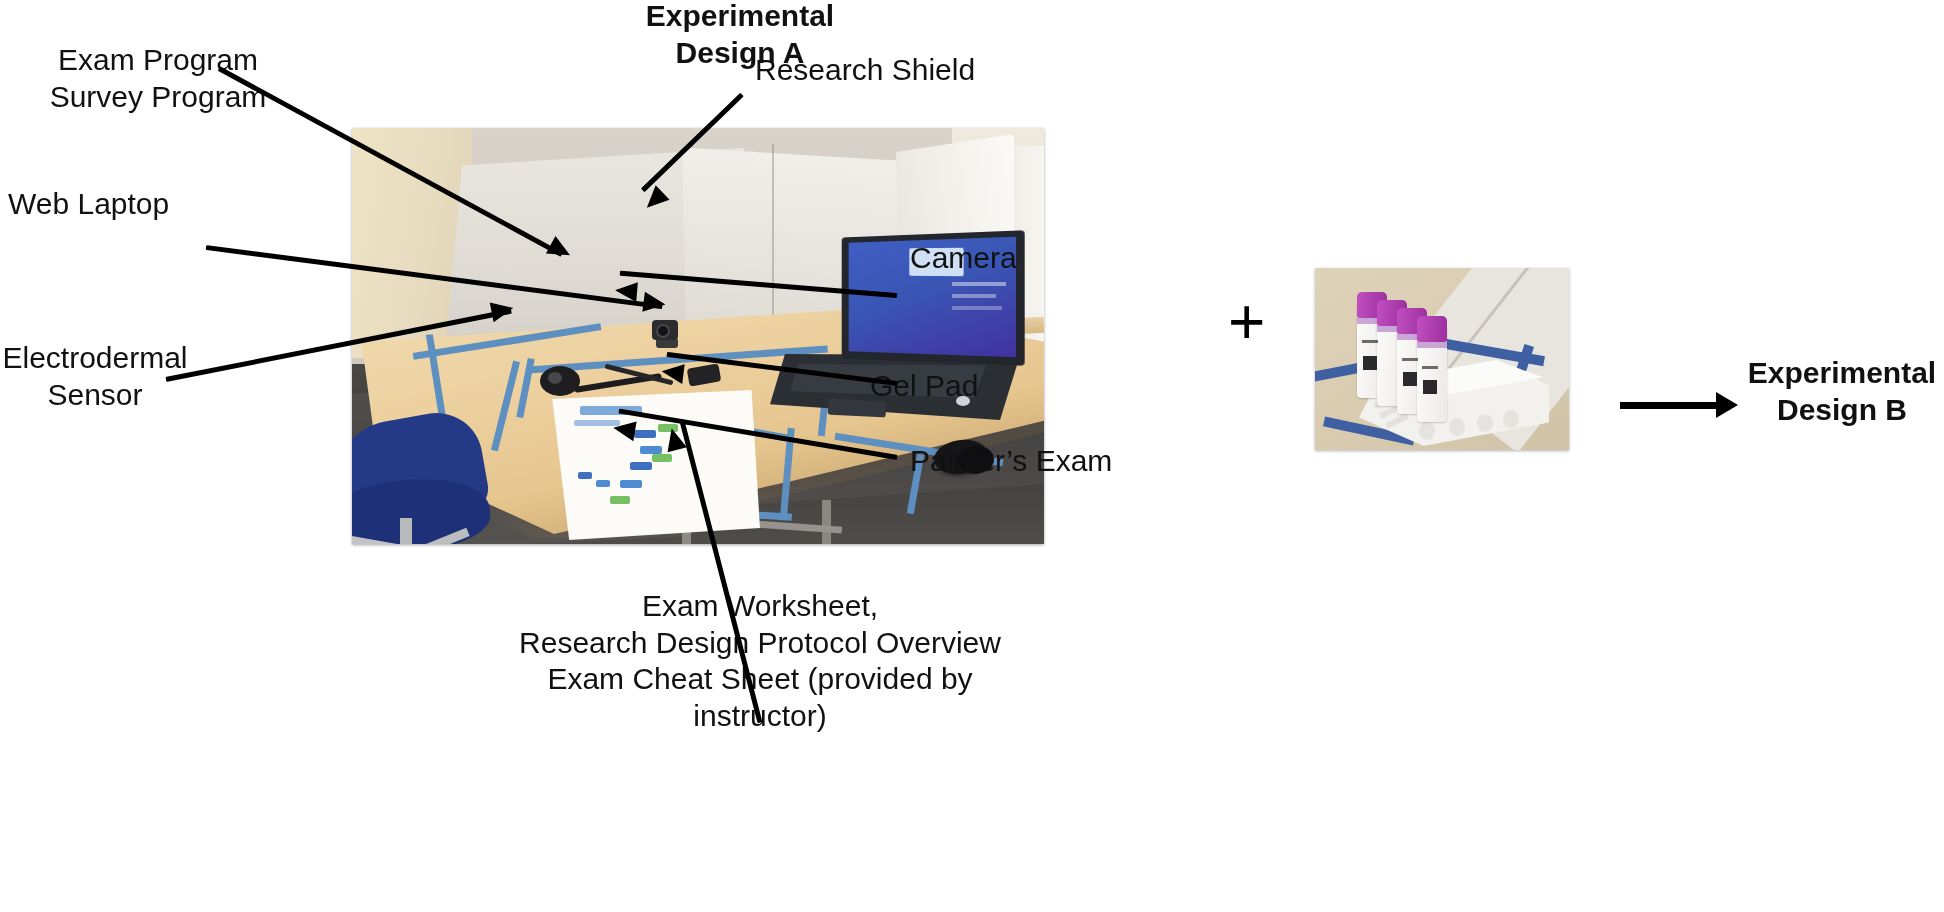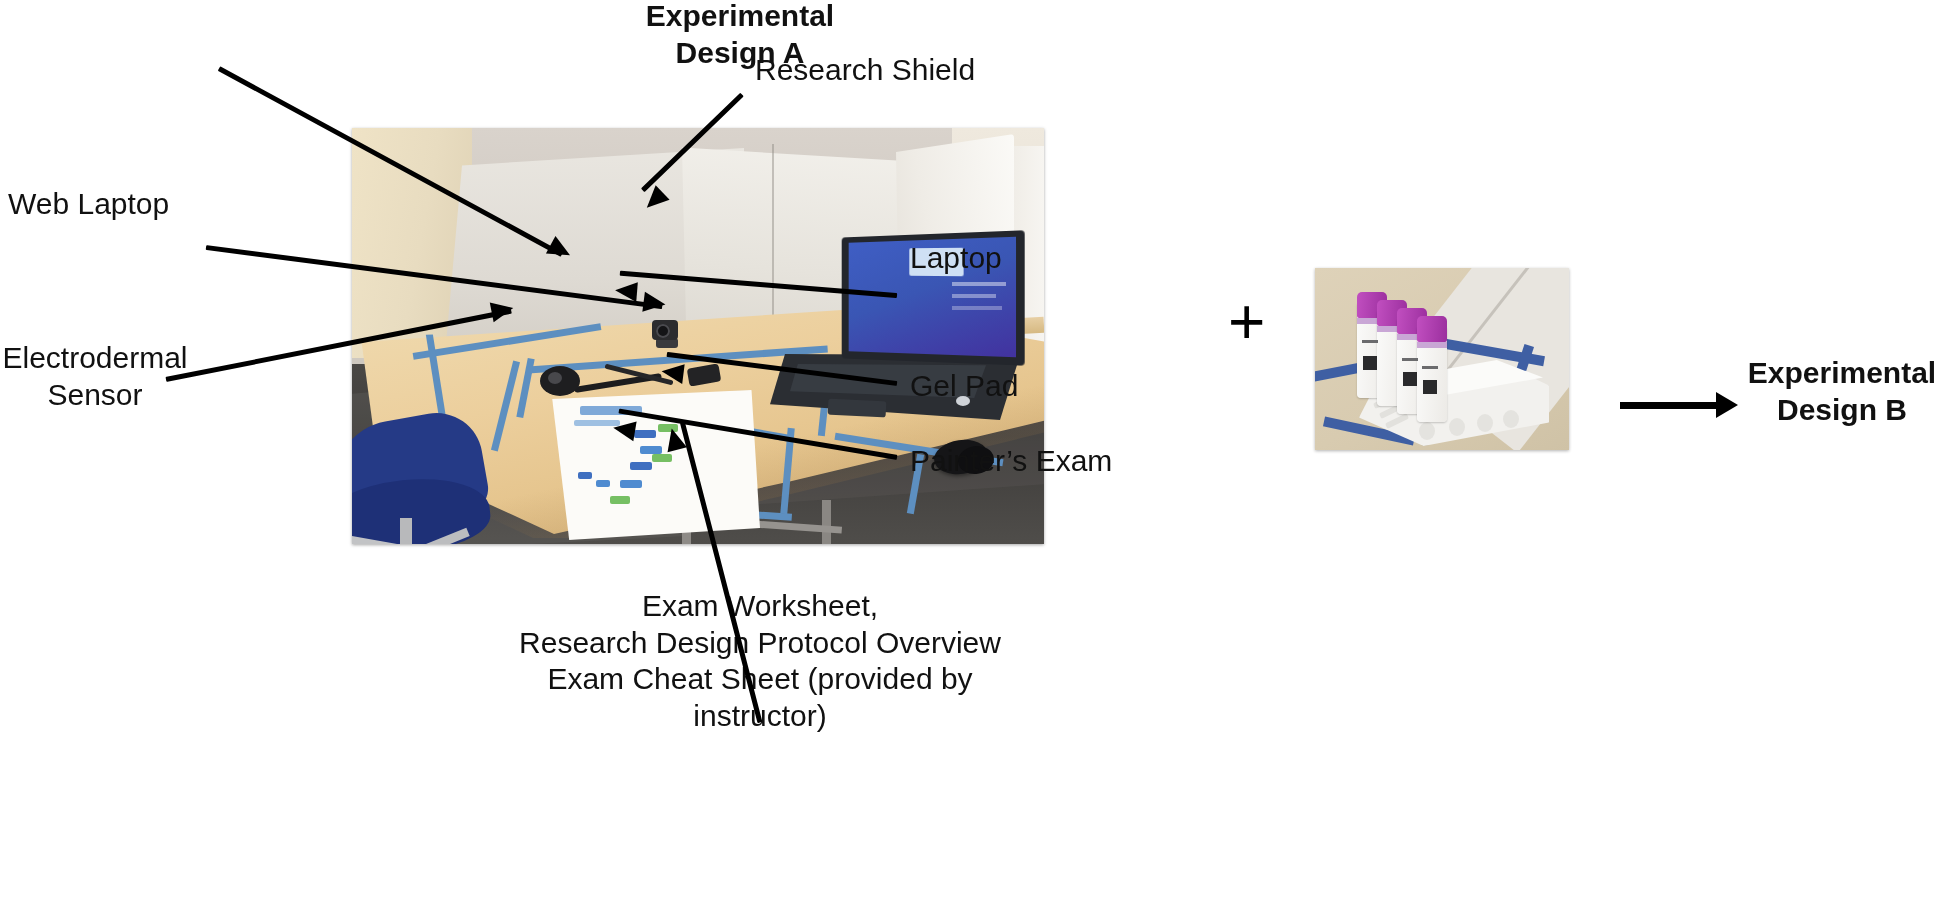--- a/index.html
+++ b/index.html
@@ -272,31 +272,33 @@
     <div class="layer gelpad"></div>
     <div class="layer gelpad2"></div>
 
     <div class="layer chairBack"></div>
     <div class="layer chairSeat"></div>
     <div class="layer chairPost"></div>
     <div class="layer chairBaseA"></div>
     <div class="layer chairBaseB"></div>
   </div>
 
+  <div class="lbl ctr" style="left:8px;top:42px;width:300px;">Exam Program
+Survey Program</div>
 
   <div class="lbl" style="left:8px;top:186px;">Web Laptop</div>
 
   <div class="lbl ctr" style="left:0px;top:340px;width:190px;">Electrodermal
 Sensor</div>
 
   <div class="lbl" style="left:755px;top:52px;">Research Shield</div>
 
-  <div class="lbl" style="left:910px;top:240px;">Laptop</div>
-
-  <div class="lbl" style="left:910px;top:368px;">Gel Pad</div>
+  <div class="lbl" style="left:910px;top:240px;">Camera</div>
+
+  <div class="lbl" style="left:870px;top:368px;">Gel Pad</div>
 
   <div class="lbl" style="left:910px;top:443px;">Painter’s Exam</div>
 
   <div class="lbl ctr" style="left:410px;top:588px;width:700px;white-space:pre;">Exam Worksheet,
 Research Design Protocol Overview
 Exam Cheat Sheet (provided by
 instructor)</div>
 
   <div class="leader" style="left:219px;top:66px;width:390px;transform:rotate(28.5deg);"></div>
   <div class="ahead" style="left:219px;top:66px;transform:rotate(28.5deg) translate(372px,-10px);"></div>

